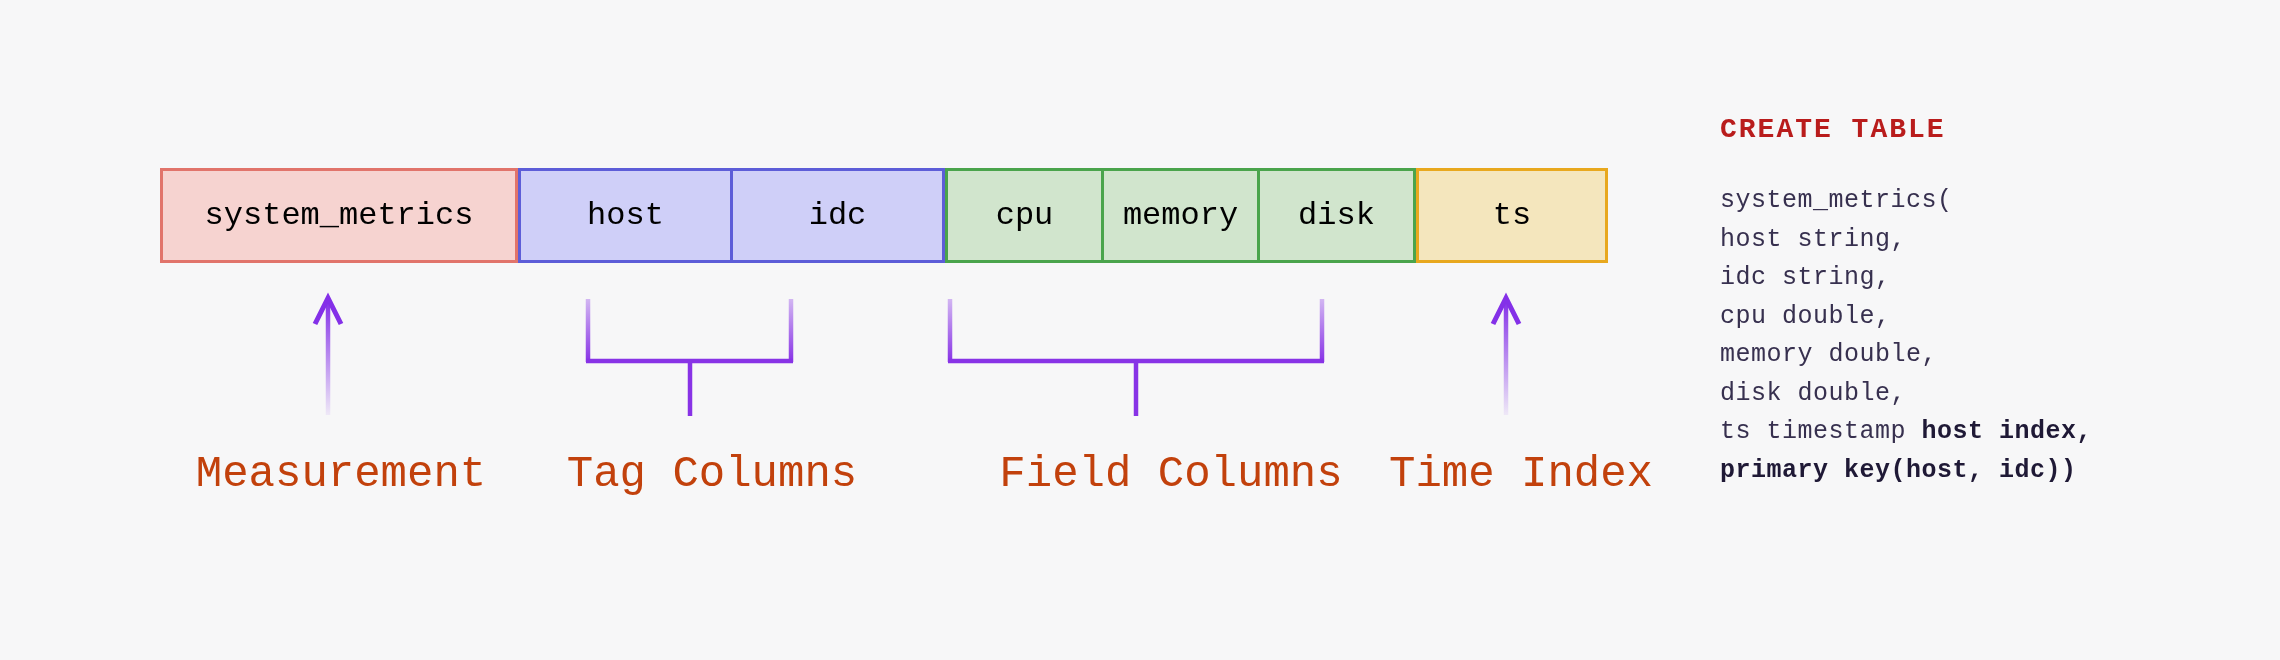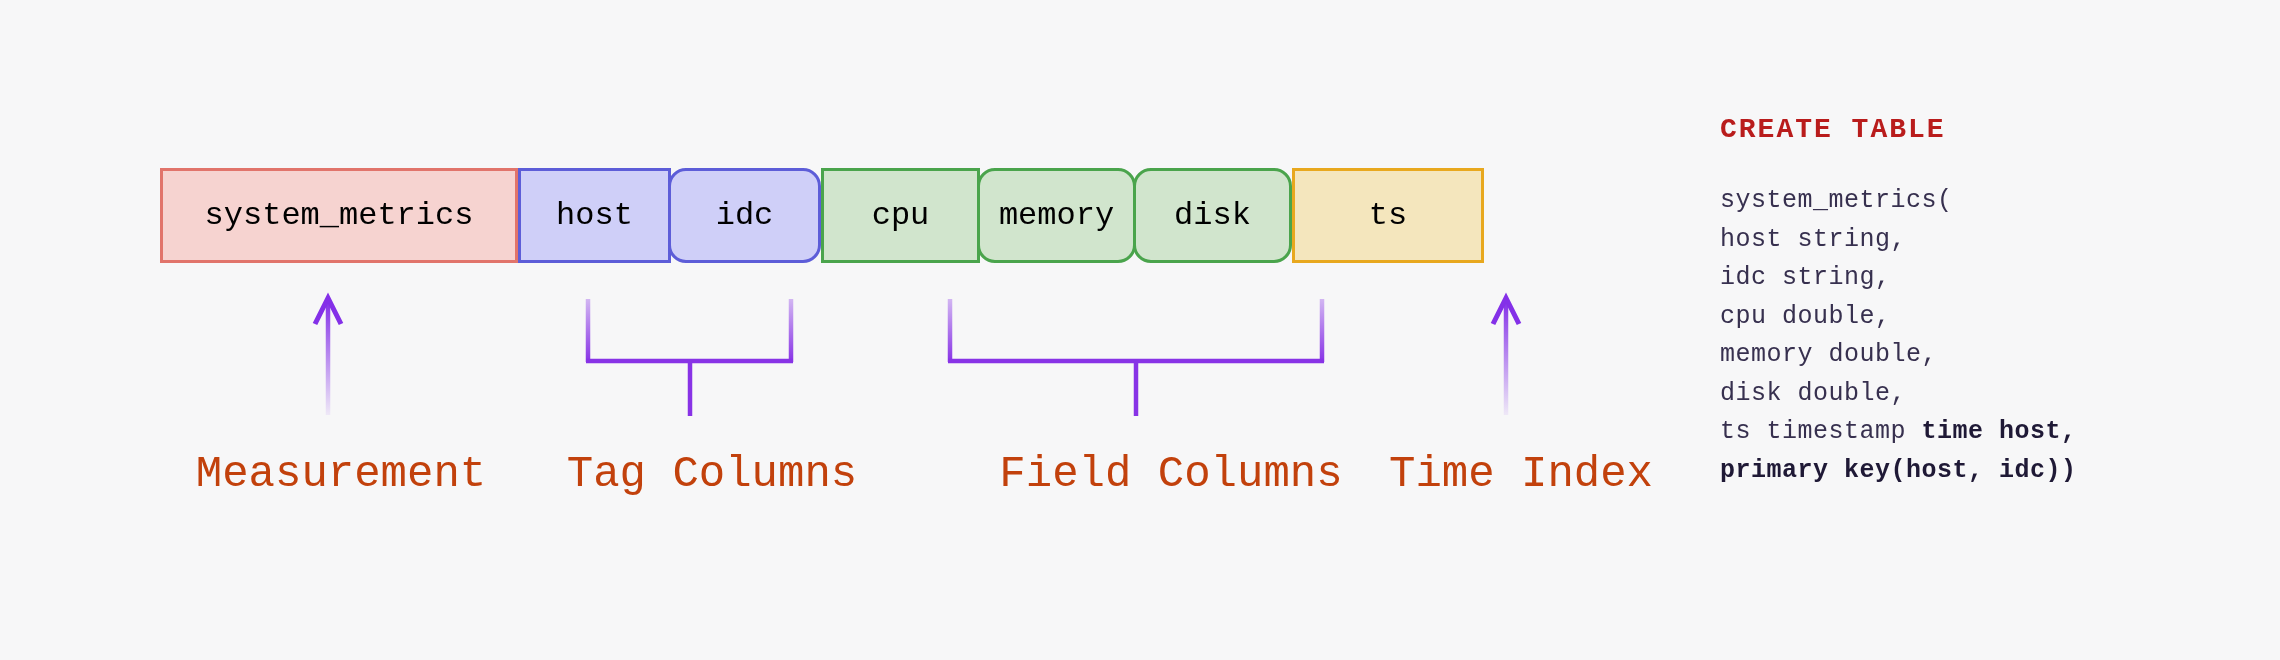--- a/index.html
+++ b/index.html
@@ -18,23 +18,23 @@
   }
   .cell{
     box-sizing:border-box;
     height:95px;
     display:flex;align-items:center;justify-content:center;
     font-size:32px;
     color:#000000;
     border:3px solid #000;
     white-space:nowrap;
   }
-  .cell.same-group{margin-left:-3px;border-radius:18px;}
+  .cell.same-group{margin-left:-3px;}
   .group-measurement{background:#f6d3d0;border-color:#e1746b;width:358px;}
-  .group-tag{background:#cfcff8;border-color:#5d5dd8;width:153px;}
+  .group-tag{background:#cfcff8;border-color:#5d5dd8;width:215px;}
   .group-field{background:#d1e5cd;border-color:#4aa44c;width:159px;}
   .group-time{background:#f4e6bd;border-color:#e8a81e;width:192px;}
   
   .overlay{position:absolute;left:0;top:0;width:2280px;height:660px;pointer-events:none;}
   
   .diagram-label{
     position:absolute;top:474px;
     transform:translate(-50%,-50%);
     font-size:44px;
     color:#c2410c;
@@ -128,18 +128,18 @@
 
   <div class="code-block">
     <div class="code-title">CREATE TABLE</div>
     <div class="code-lines">
         <div class="code-line"><span>system_metrics(</span></div>
         <div class="code-line"><span>host string,</span></div>
         <div class="code-line"><span>idc string,</span></div>
         <div class="code-line"><span>cpu double,</span></div>
         <div class="code-line"><span>memory double,</span></div>
         <div class="code-line"><span>disk double,</span></div>
-        <div class="code-line"><span>ts timestamp </span><b>time host,</b></div>
+        <div class="code-line"><span>ts timestamp </span><b>host index,</b></div>
         <div class="code-line"><b>primary key(host, idc))</b></div>
       </div>
   </div>
 
 </div>
 
 </body></html>

